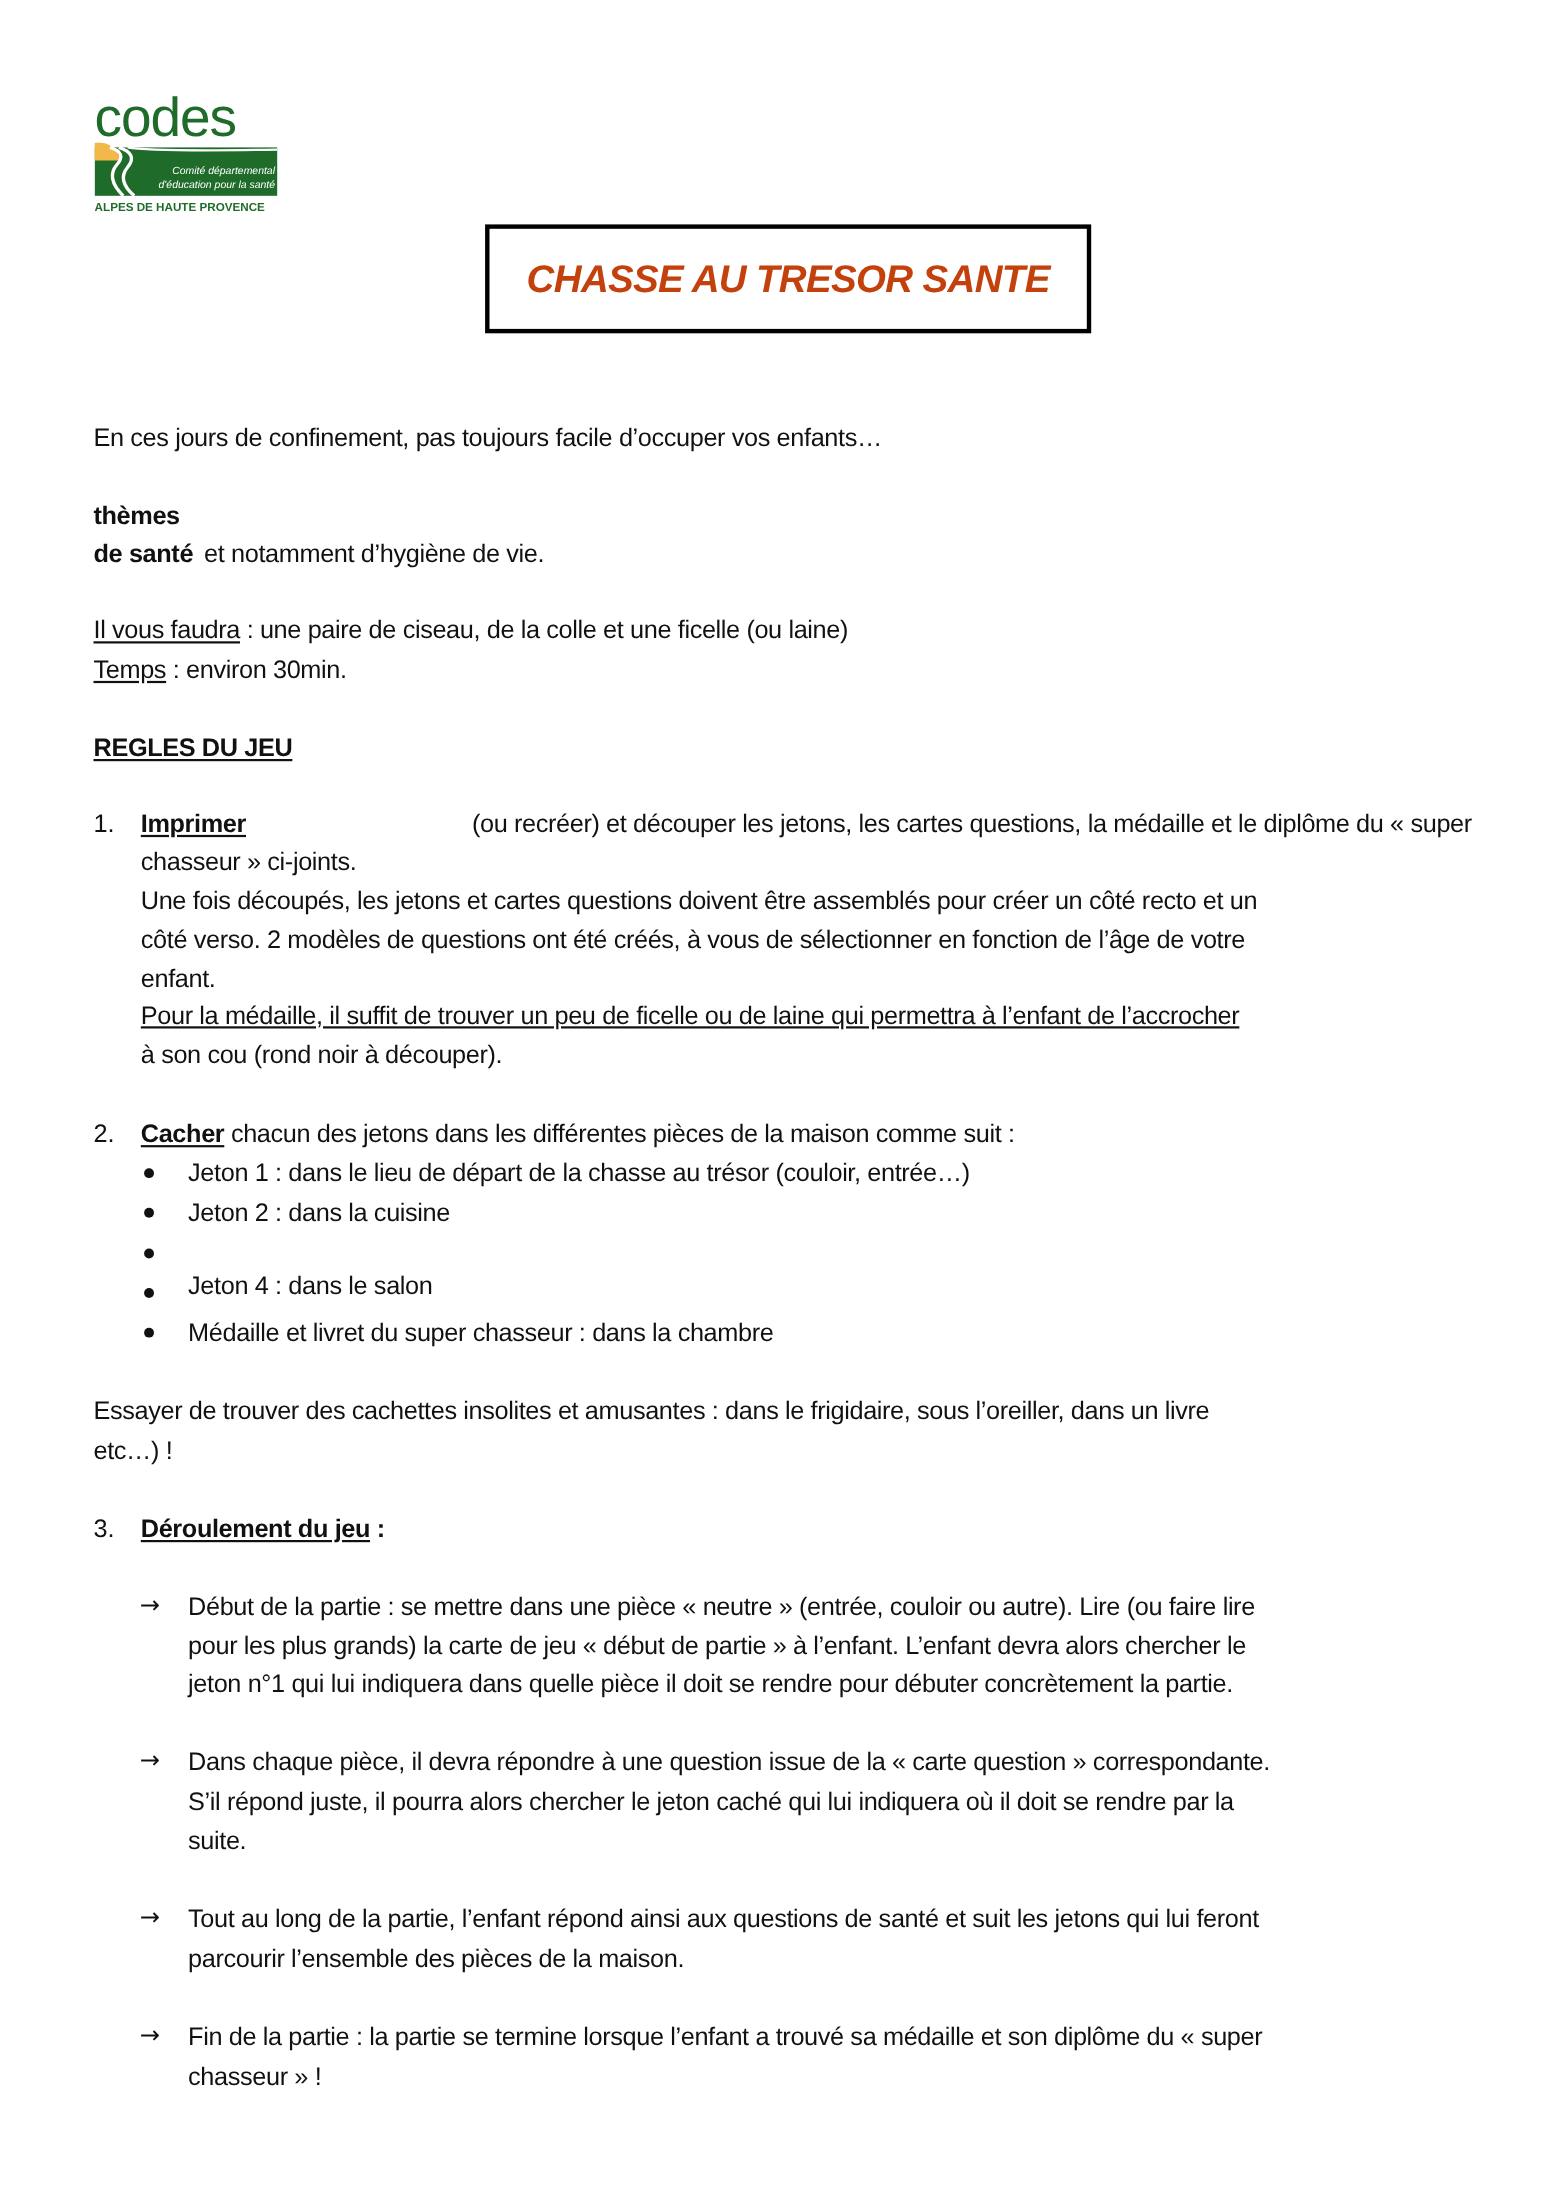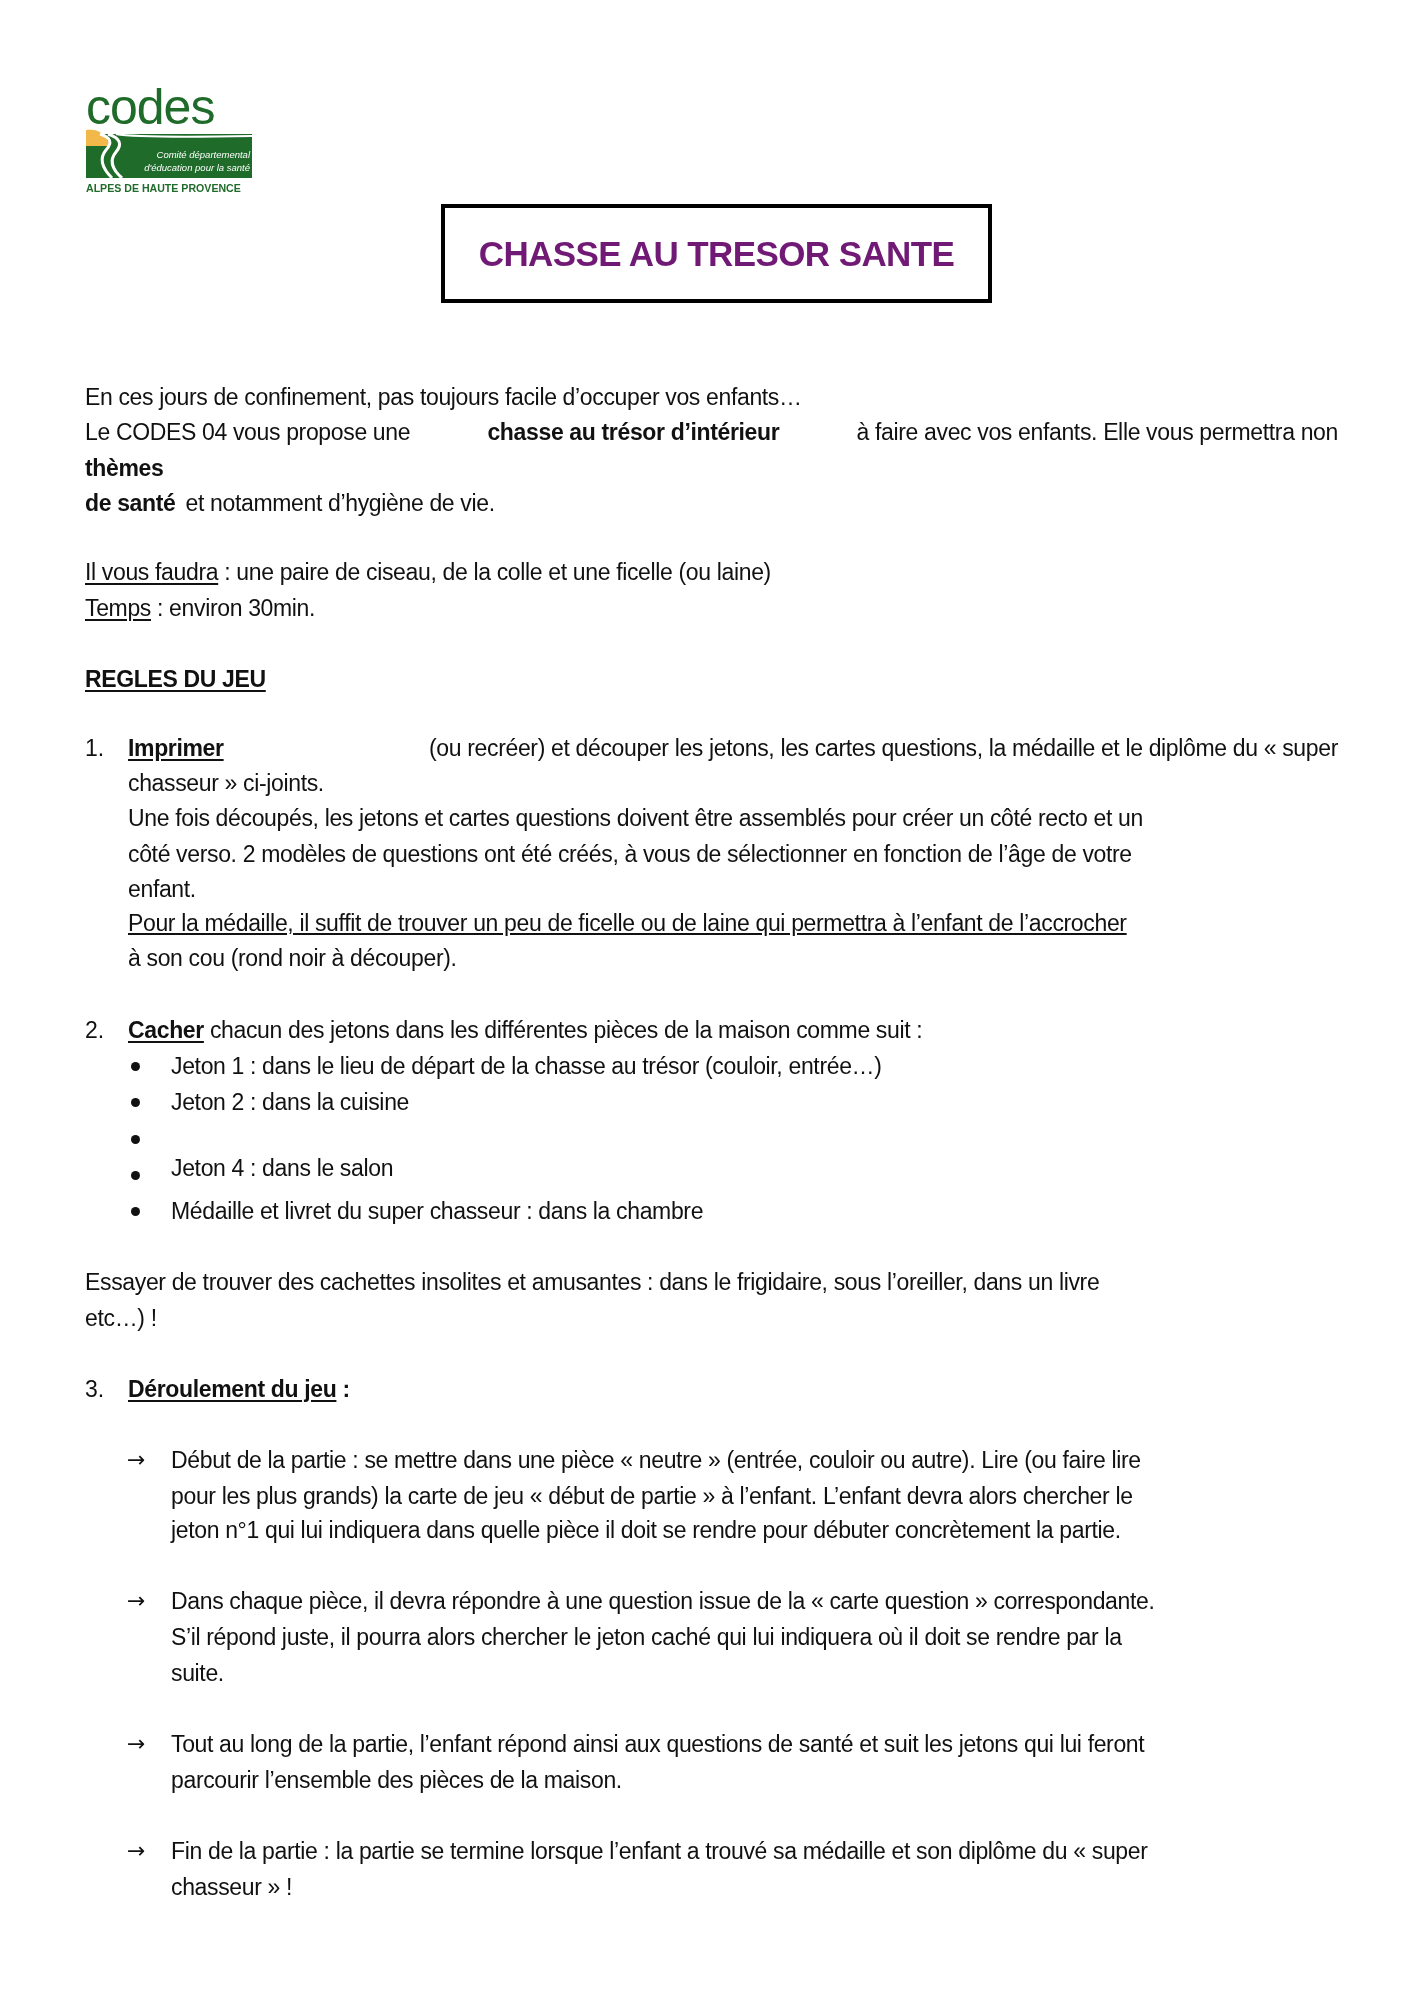--- a/index.html
+++ b/index.html
@@ -42,22 +42,23 @@
       box-sizing: content-box;
       display: flex;
       align-items: center;
       justify-content: center;
     }
     .title-box h1 {
       margin: 0;
       font-size: 35px;
       font-weight: bold;
       letter-spacing: -0.6px;
-      color: #701a75;
+      color: #c2410c;
       white-space: nowrap;
+      font-style: italic;
     }
 
     
     .line {
       position: absolute;
       font-size: 23px;
       line-height: 30px;
       height: 30px;
       white-space: nowrap;
       letter-spacing: -0.35px;
@@ -121,25 +122,20 @@
       <text x="164" y="87" text-anchor="end" font-family="Liberation Sans, sans-serif" font-style="italic" font-size="9.5" fill="#ffffff">d'éducation pour la santé</text>
       <text x="0" y="108" font-family="Liberation Sans, sans-serif" font-weight="bold" font-size="10.6" fill="#1f6b2a">ALPES DE HAUTE PROVENCE</text>
     </svg>
   </div>
 
   <div class="title-box">
     <h1>CHASSE AU TRESOR SANTE</h1>
   </div>
 
   <div class="line full" style="top:382px;">En ces jours de confinement, pas toujours facile d’occuper vos enfants…</div>
-  <div class="line full just" style="top:417px;">
-    <span class="word">Le CODES 04 vous propose une</span>
-    <b>chasse au trésor d’intérieur</b>
-    <span class="word">à faire avec vos enfants. Elle vous permettra non</span>
-  </div>
   <div class="line full just" style="top:453px;">
     <b>thèmes</b>
   </div>
   <div class="line full" style="top:488px;">
     <b>de santé</b>
     <span class="word" style="margin-left:4px;">et notamment d’hygiène de vie.</span>
   </div>
 
   <div class="line full" style="top:557px;">
     <u>Il vous faudra</u><span class="word"> : une paire de ciseau, de la colle et une ficelle (ou laine)</span>

